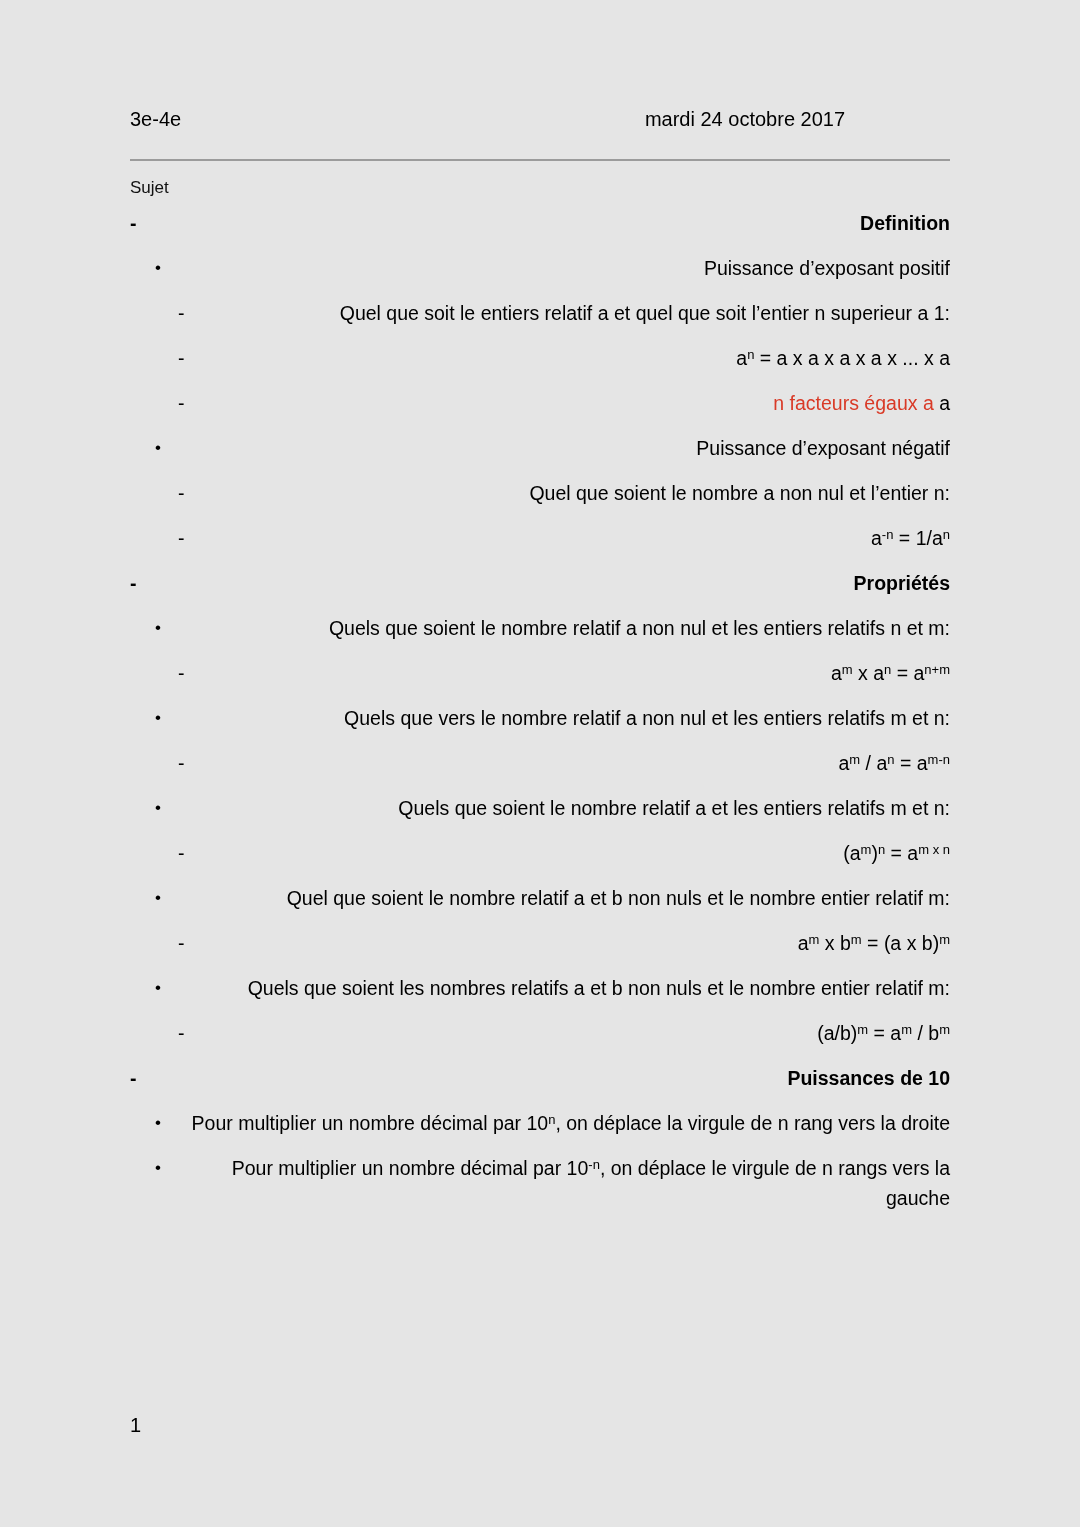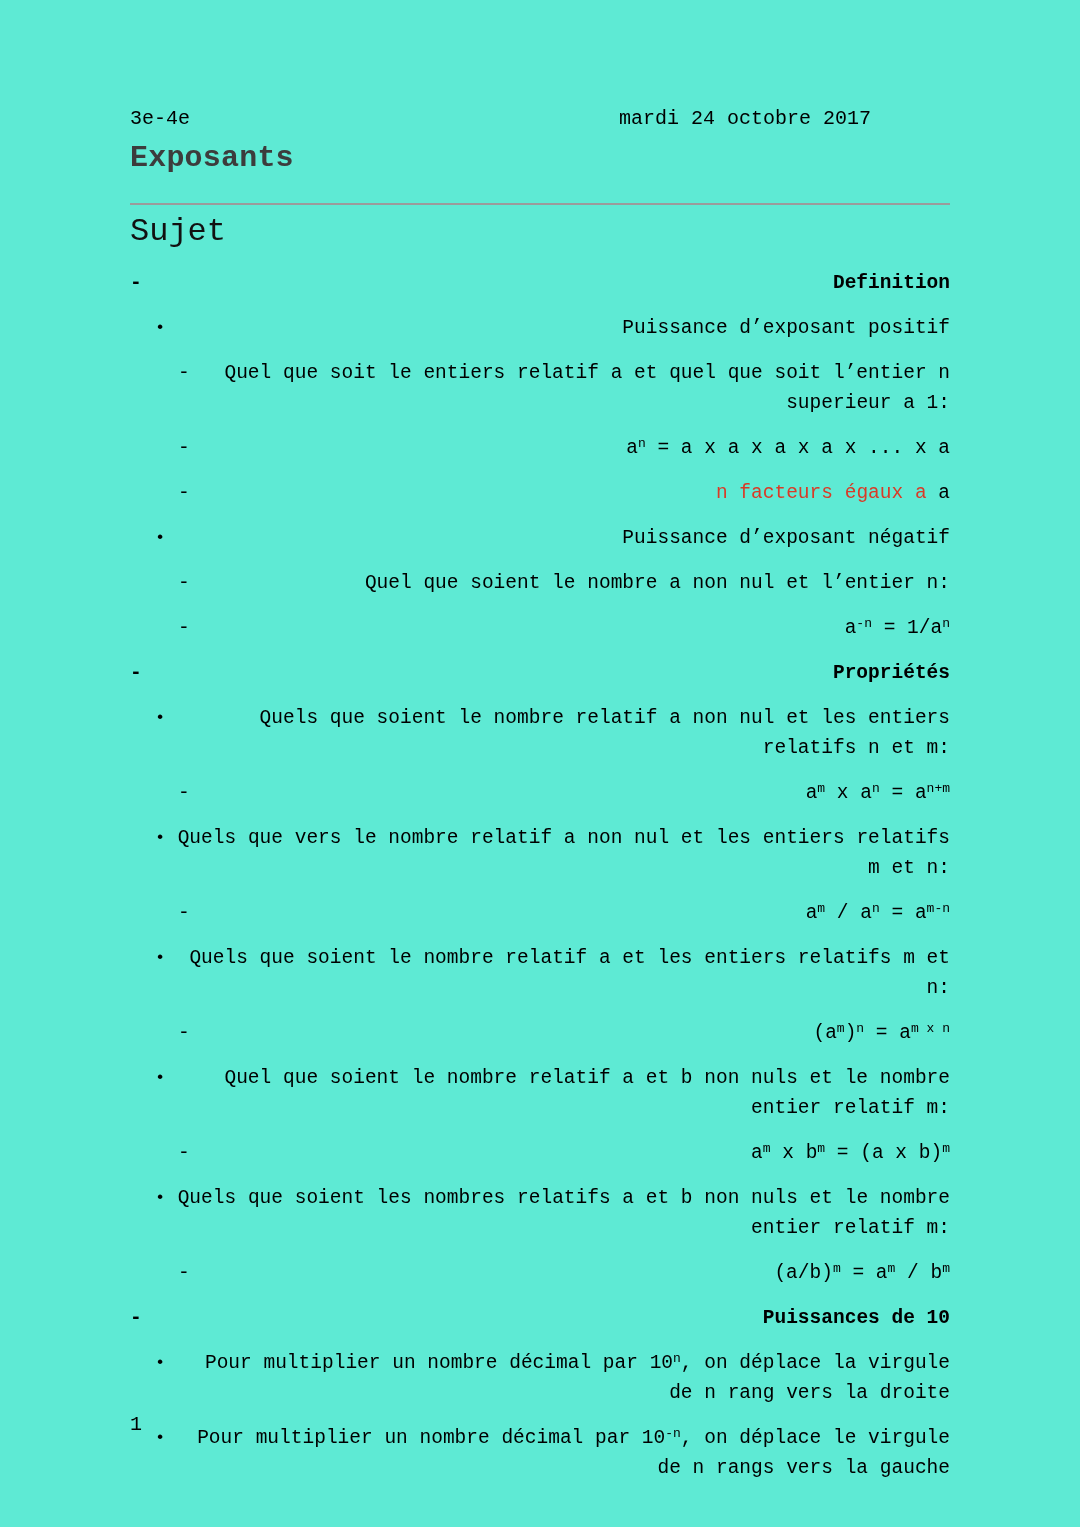--- a/index.html
+++ b/index.html
@@ -6,22 +6,21 @@
   html, body { background: #ffffff; }
   body {
     width: 1080px; height: 1527px;
     font-family: "Liberation Sans", sans-serif;
     color: #000000;
     position: relative;
     overflow: hidden;
   }
   .page {
     position: absolute; inset: 0;
-    background: #5eead4;
-    font-family: Liberation Mono, monospace;
+    background: #e5e5e5;
   }
   .content {
     position: absolute;
     left: 130px; top: 0;
     width: 820px;
   }
   .header-row {
     display: flex;
     justify-content: space-between;
     align-items: baseline;
@@ -39,25 +38,25 @@
     margin-top: 8px;
     line-height: 36px;
     letter-spacing: 0.2px;
   }
   .rule {
     border: none;
     border-top: 2px solid #9b9b9b;
     margin-top: 27px;
   }
   .subject-heading {
-    font-size: 32px;
+    font-size: 17px;
     font-weight: normal;
     margin-top: 11px;
     line-height: 32px;
-    margin-bottom: 20px;
+    margin-bottom: 4px;
     color: #111;
   }
   .outline { font-size: 19.5px; }
   .item {
     display: flex;
     line-height: 30px;
     margin-bottom: 15px;
   }
   .item .bullet {
     flex: 0 0 20px;
@@ -88,21 +87,20 @@
 <body>
 
 <div class="page">
   <div class="content">
 
     <div class="header-row">
       <span class="h-left">3e-4e</span>
       <span class="h-right">mardi 24 octobre 2017</span>
     </div>
 
-    <div class="doc-title">Exposants</div>
 
     <hr class="rule">
 
     <div class="subject-heading">Sujet</div>
 
     <div class="outline">
         <div class="item l1">
           <span class="bullet dash">-</span>
           <span class="text">Definition</span>
         </div>

